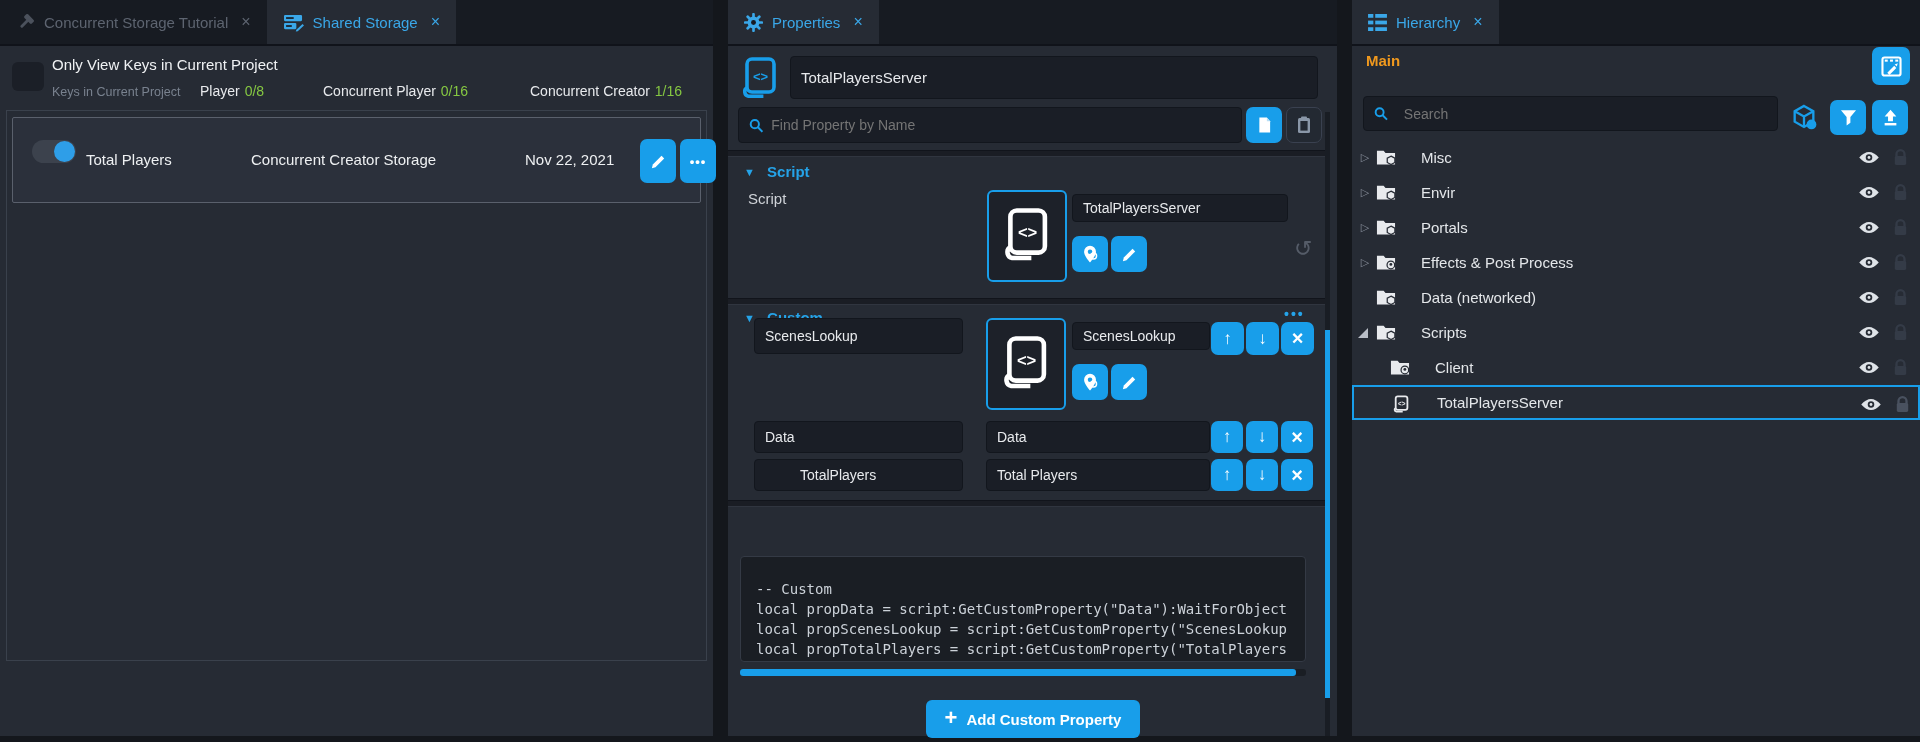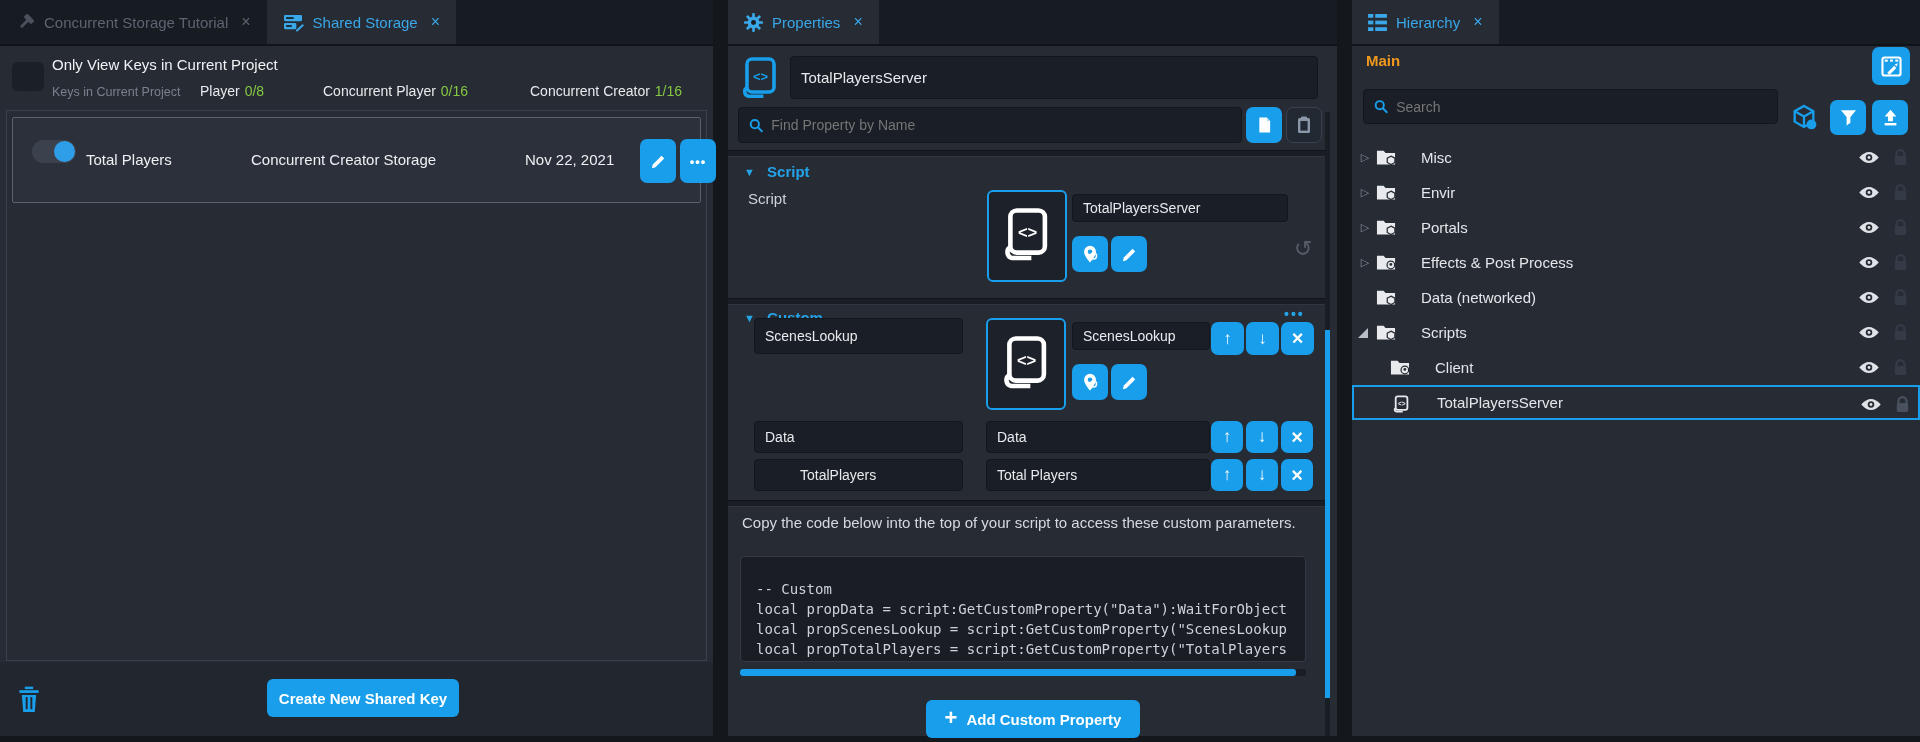--- a/index.html
+++ b/index.html
@@ -100,21 +100,21 @@
                 background:#189eea; border-radius:3px; }
   .pp-vscroll { position:absolute; left:597px; top:112px; width:5px; height:624px; background:#191d24; }
   .pp-vscroll .vthumb { position:absolute; left:0; top:218px; width:5px; height:368px; background:#189eea; }
   .pp-add { position:absolute; left:198px; top:700px; width:214px; height:38px;
             font-size:15px; font-weight:bold; border-radius:6px; gap:9px; }
   .pp-add .plus { font-size:22px; font-weight:bold; line-height:1; margin-top:-2px; }
 
   
   .hi-main { position:absolute; left:14px; top:52px; font-size:15px; font-weight:bold; color:#f0991e; }
   .hi-scenebtn { position:absolute; left:520px; top:47px; width:38px; height:38px; }
-  .hi-search { position:absolute; left:11px; top:89px; width:415px; height:35px; gap:8px; }
+  .hi-search { position:absolute; left:11px; top:96px; width:415px; height:35px; gap:16px; }
   .hi-cube { position:absolute; left:438px; top:103px; width:28px; height:28px; cursor:pointer; }
   .hi-filter { position:absolute; left:478px; top:100px; width:36px; height:35px; }
   .hi-export { position:absolute; left:520px; top:100px; width:36px; height:35px; }
   .tree { position:absolute; left:0; right:0; top:140px; bottom:0; }
   .trow { position:relative; height:35px; display:flex; align-items:center; cursor:pointer; }
   .trow .arrow { position:absolute; left:6px; width:14px; color:#8a919d; font-size:11px; text-align:center; }
   .tri-exp { position:absolute; left:6px; top:13px; width:0; height:0;
              border-left:10px solid transparent; border-bottom:10px solid #b9bec7; }
   .trow .ticon { position:absolute; left:24px; top:8px; width:20px; height:18px; }
   .trow.child .ticon { left:38px; }
@@ -177,30 +177,20 @@
           <svg width="17" height="17" viewBox="0 0 18 18">
             <path d="M2 16.2 L3 12.2 L12.2 3 L15 5.8 L5.8 15 Z" fill="#fff"></path>
           </svg>
         </div>
         <div class="btn-blue lp-act lp-more">
           <span>•••</span>
         </div>
       </div>
     </div>
 
-    <div class="lp-foot">
-      <svg class="lp-trash" viewBox="0 0 16 20" fill="#189eea">
-        <rect x="1" y="3.6" width="14" height="2"></rect>
-        <rect x="5" y="1" width="6" height="1.8"></rect>
-        <path d="M2.8 7 h10.4 l-1 12.4 h-8.4 Z"></path>
-        <rect x="5.6" y="8.6" width="1.4" height="8.8" fill="#22262e"></rect>
-        <rect x="9" y="8.6" width="1.4" height="8.8" fill="#22262e"></rect>
-      </svg>
-      <div class="btn-blue lp-create">Create New Shared Key</div>
-    </div>
   </div>
 
   <div class="panel mid">
     <div class="tabstrip">
       <div class="tab active">
         <svg width="19" height="19" viewBox="0 0 20 20">
           <g fill="#3aa7e8">
             <rect x="8.6" y="0" width="2.8" height="20" rx="1"></rect>
             <rect x="8.6" y="0" width="2.8" height="20" rx="1" transform="rotate(45 10 10)"></rect>
             <rect x="8.6" y="0" width="2.8" height="20" rx="1" transform="rotate(90 10 10)"></rect>
@@ -311,21 +301,20 @@
     <div class="btn-blue minibtn" style="left:553px; top:421px; width:32px; height:32px; font-size:20px;">×</div>
 
     <div class="inputbox pp-labelbox" style="top:459px; height:32px;padding-left:45px;">TotalPlayers</div>
     <div class="inputbox valbox" style="left:258px; top:459px; width:224px; height:32px;">Total Players</div>
     <div class="btn-blue minibtn" style="left:483px; top:459px; width:32px; height:32px;">↑</div>
     <div class="btn-blue minibtn" style="left:518px; top:459px; width:32px; height:32px;">↓</div>
     <div class="btn-blue minibtn" style="left:553px; top:459px; width:32px; height:32px; font-size:20px;">×</div>
 
     <div class="sep pp-sep3"></div>
 
-    <div class="pp-help">Copy the code below into the top of your script to access these custom parameters.</div>
     <div class="pp-code">
       <div>-- Custom</div>
       <div>local propData = script:GetCustomProperty("Data"):WaitForObject</div>
       <div>local propScenesLookup = script:GetCustomProperty("ScenesLookup</div>
       <div>local propTotalPlayers = script:GetCustomProperty("TotalPlayers</div>
     </div>
     <div class="pp-hscroll">
         <div class="hthumb"></div>
       </div>
     <div class="pp-vscroll">

